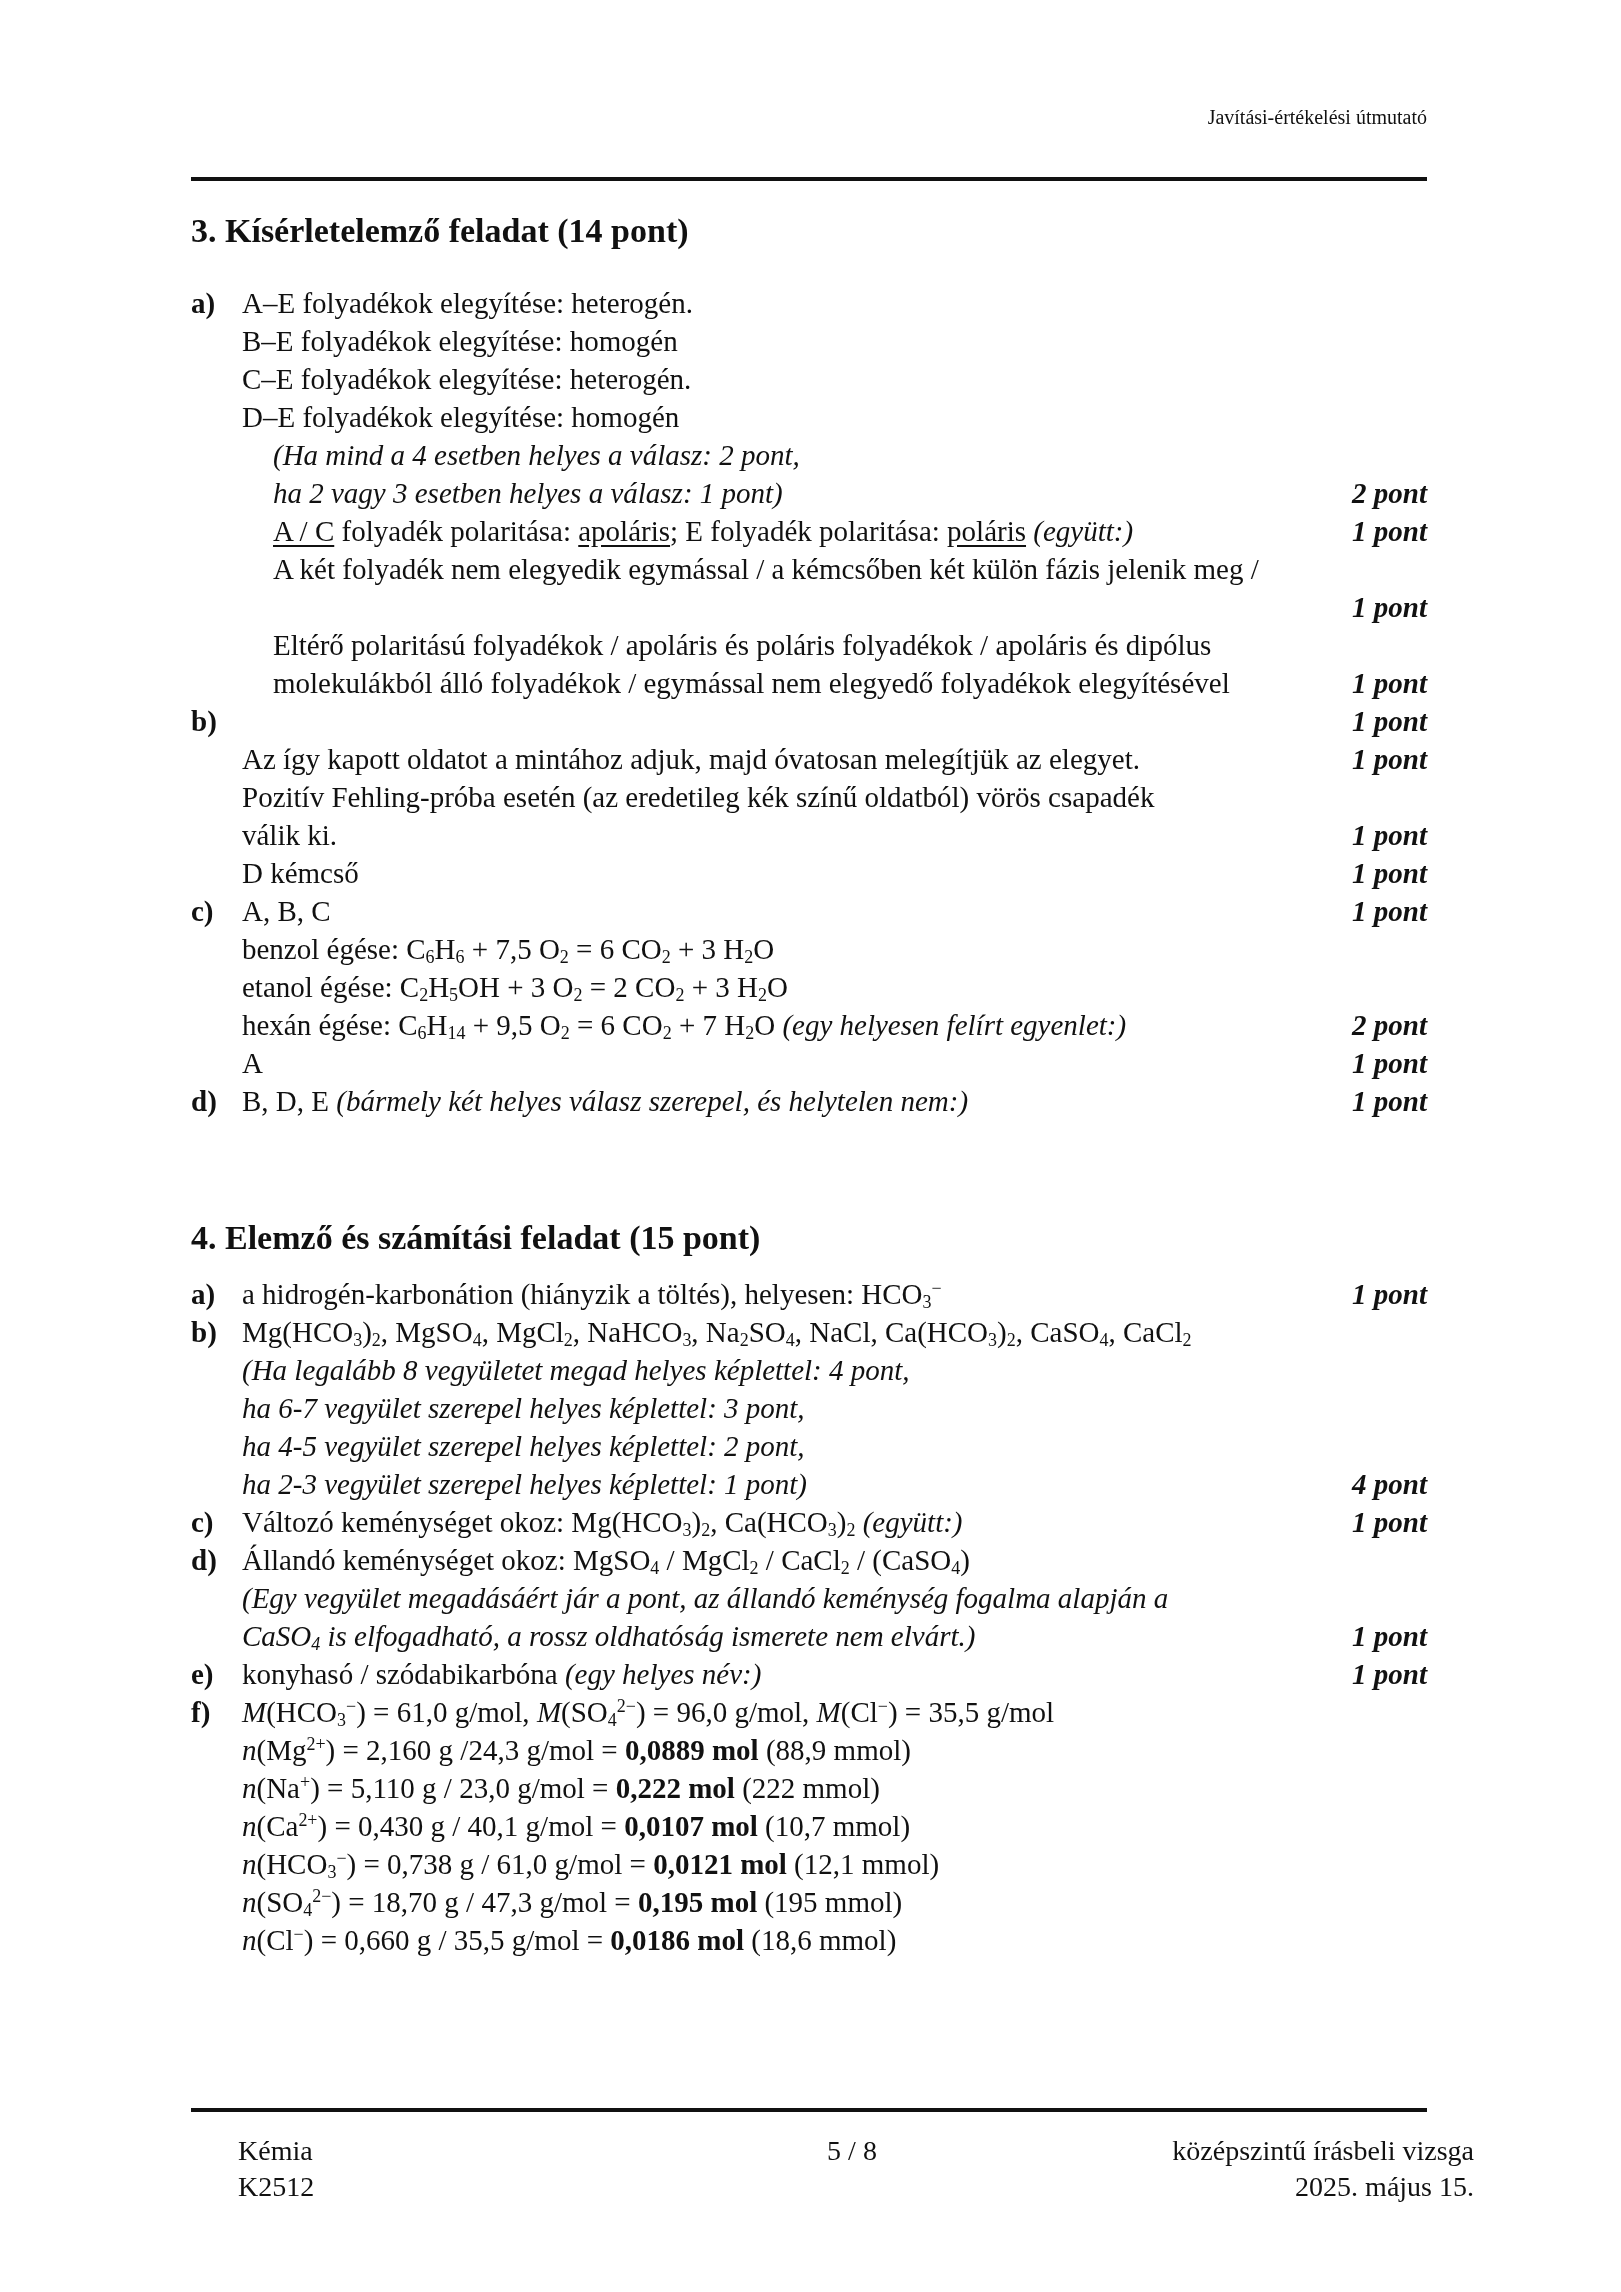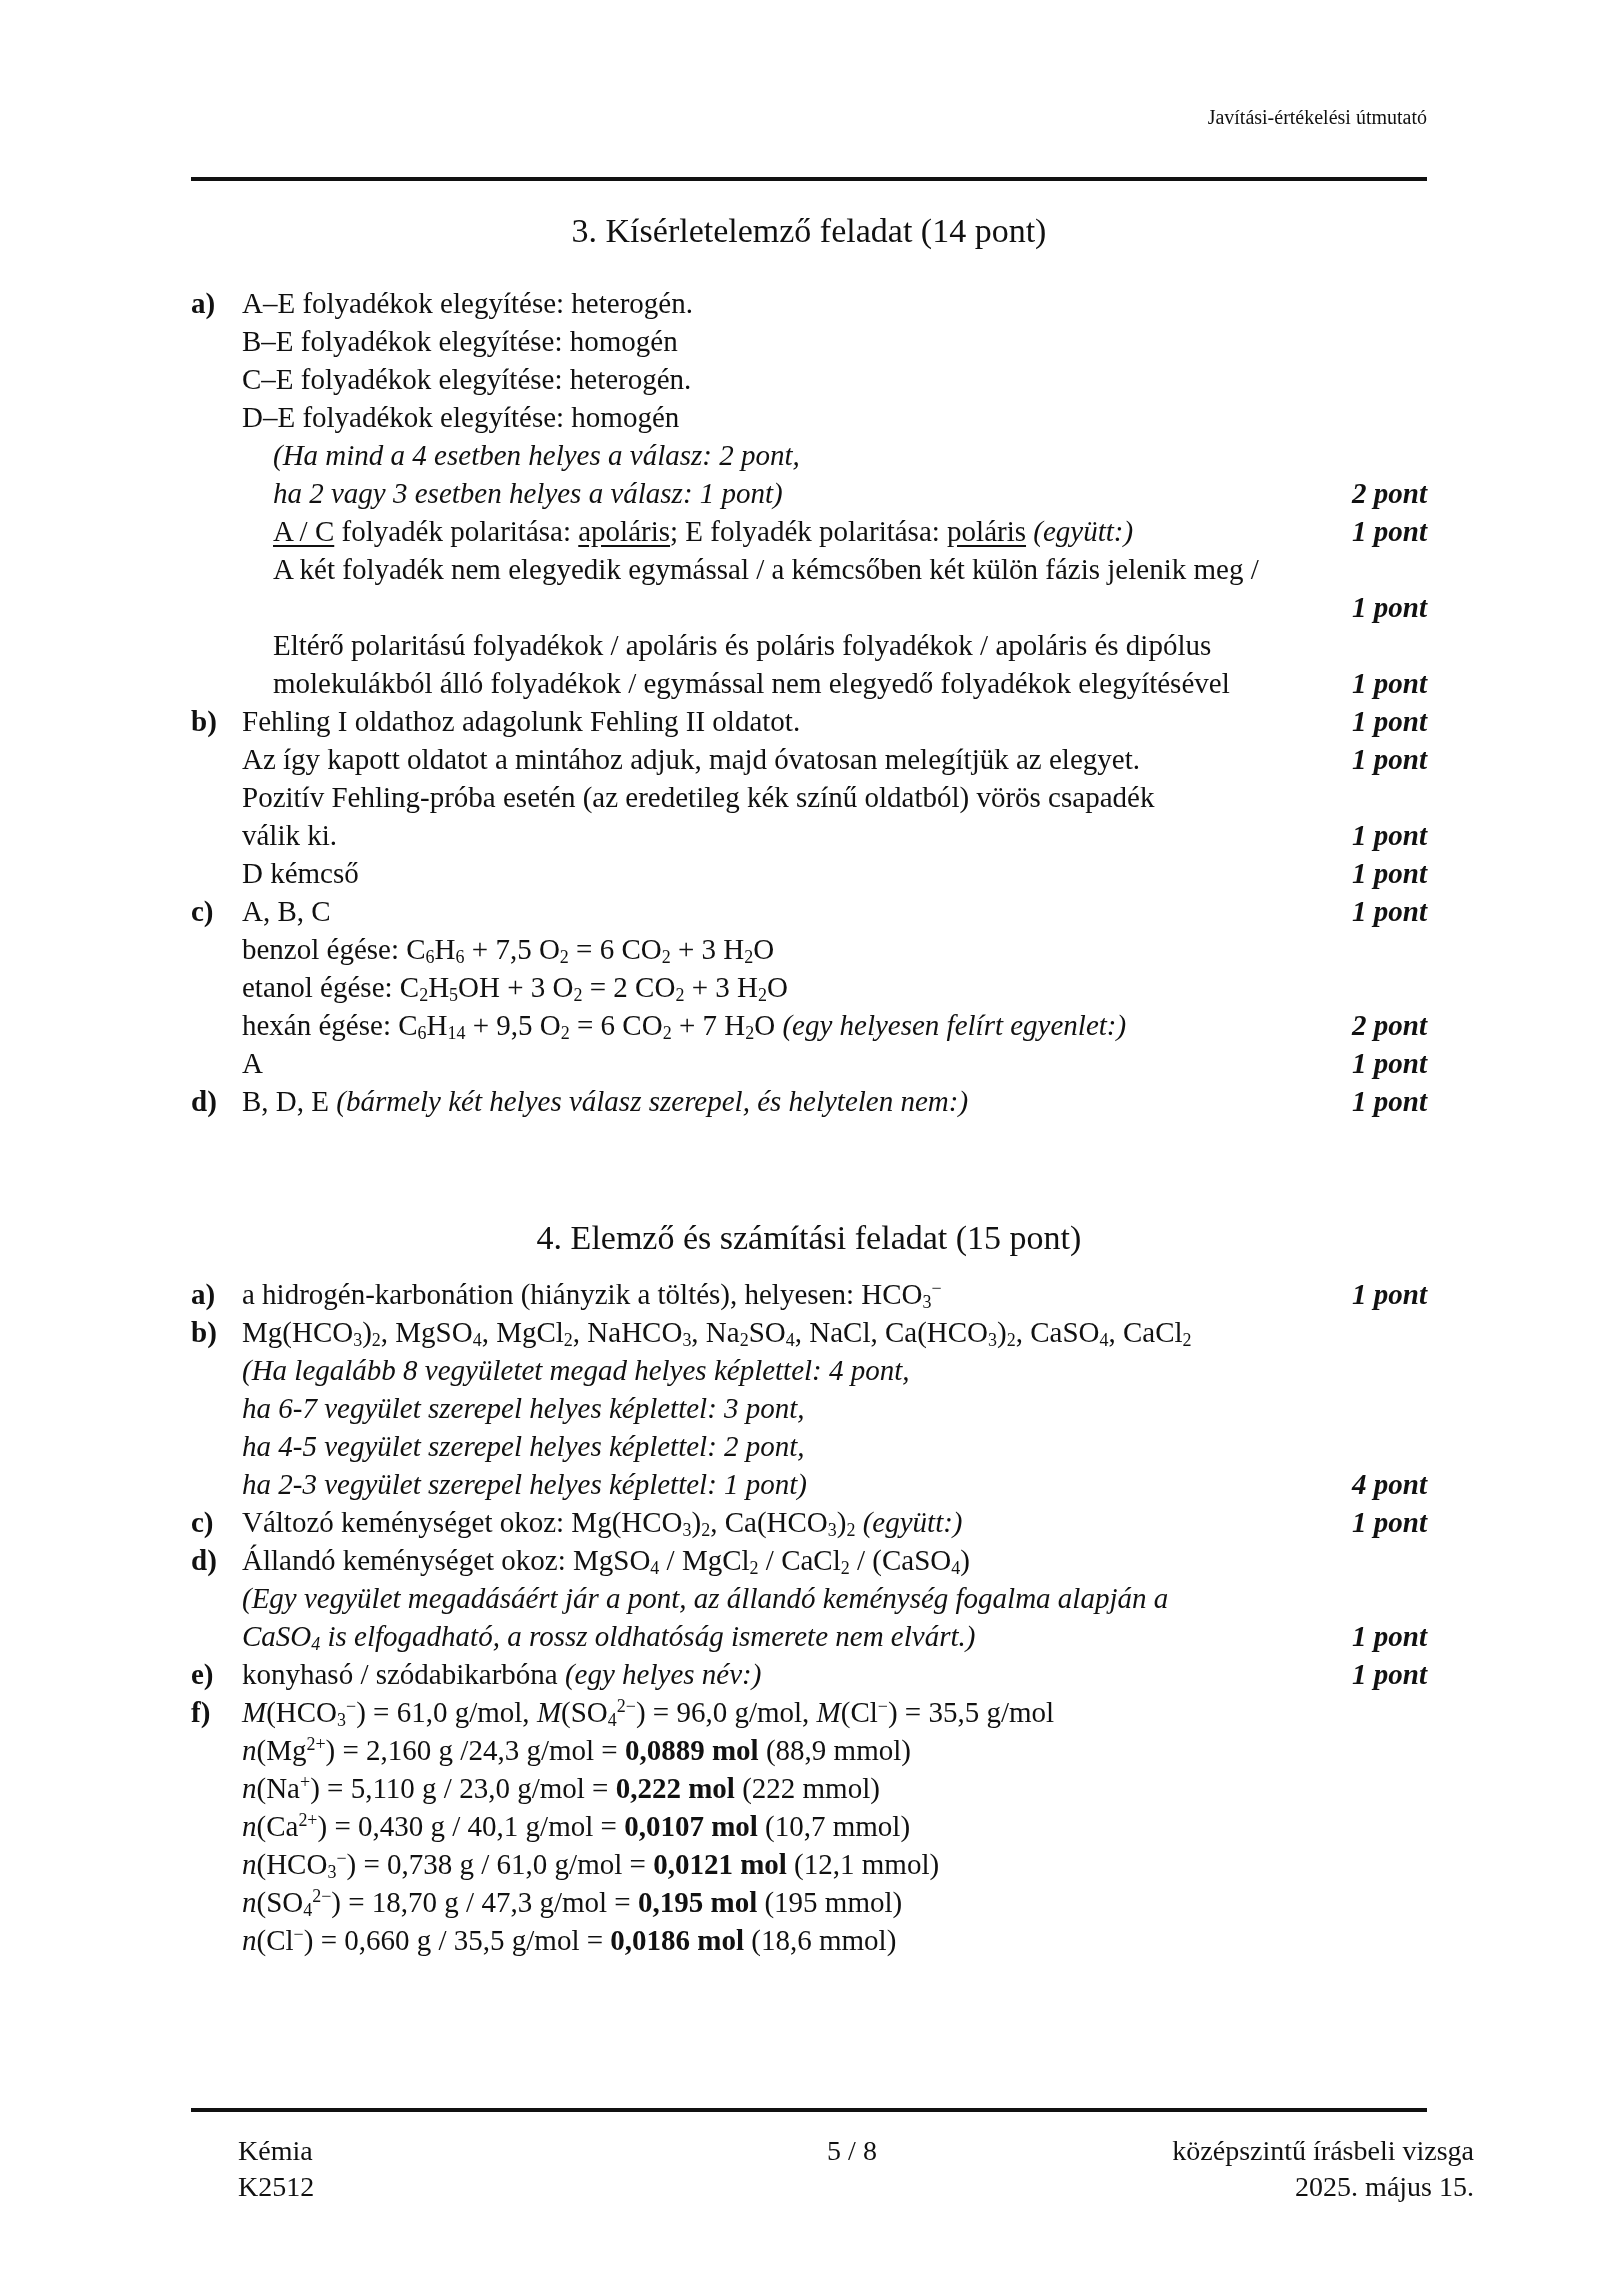--- a/index.html
+++ b/index.html
@@ -1,21 +1,21 @@
 <!DOCTYPE html>
 <html style="font-size:14.3px"><head>
 <meta charset="utf-8">
 <style>
   html, body { margin:0; padding:0; background:#ffffff; }
   body { width:1621px; height:2293px; position:relative; overflow:hidden;
          font-family:"Liberation Serif", serif; color:#111; }
   .abs { position:absolute; }
   .hdr { left:191px; width:1236px; top:106px; text-align:right; font-size:20px; }
   .rule { left:191px; width:1236px; height:3.6px; background:#111; }
-  .title { left:191px; width:1236px; text-align:center; font-weight:normal; font-size:34px; }
+  .title { left:191px; width:1236px; text-align:left; font-weight:bold; font-size:34px; }
   .block { left:191px; width:1236px; font-size:29px; }
   .line { position:relative; height:38px; line-height:38px; white-space:nowrap; }
   .lbl { position:absolute; left:0; top:0; font-weight:bold; }
   .txt { position:absolute; left:51px; top:0; }
   .txt.in2 { left:44px;margin-left:38px; }
   .pts { position:absolute; right:0; top:0; font-weight:bold; font-style:italic; }
   i, .it { font-style:italic; }
   u { text-decoration:underline; text-underline-offset:3.6px; }
   b { font-weight:bold; }
   sub { font-size:62%; vertical-align:-0.25em; line-height:0; }
@@ -69,21 +69,20 @@
   <div class="line">
       <span class="txt in2">Eltérő polaritású folyadékok / apoláris és poláris folyadékok / apoláris és dipólus</span>
     </div>
   <div class="line">
     <span class="txt in2">molekulákból álló folyadékok / egymással nem elegyedő folyadékok elegyítésével</span>
     <span class="pts">1 pont</span>
   </div>
 
   <div class="line">
     <span class="lbl">b)</span>
-    <span class="txt">Fehling I oldathoz adagolunk Fehling II oldatot.</span>
     <span class="pts">1 pont</span>
   </div>
   <div class="line">
     <span class="txt">Az így kapott oldatot a mintához adjuk, majd óvatosan melegítjük az elegyet.</span>
     <span class="pts">1 pont</span>
   </div>
   <div class="line">
     <span class="txt">Pozitív Fehling-próba esetén (az eredetileg kék színű oldatból) vörös csapadék</span>
   </div>
   <div class="line">

